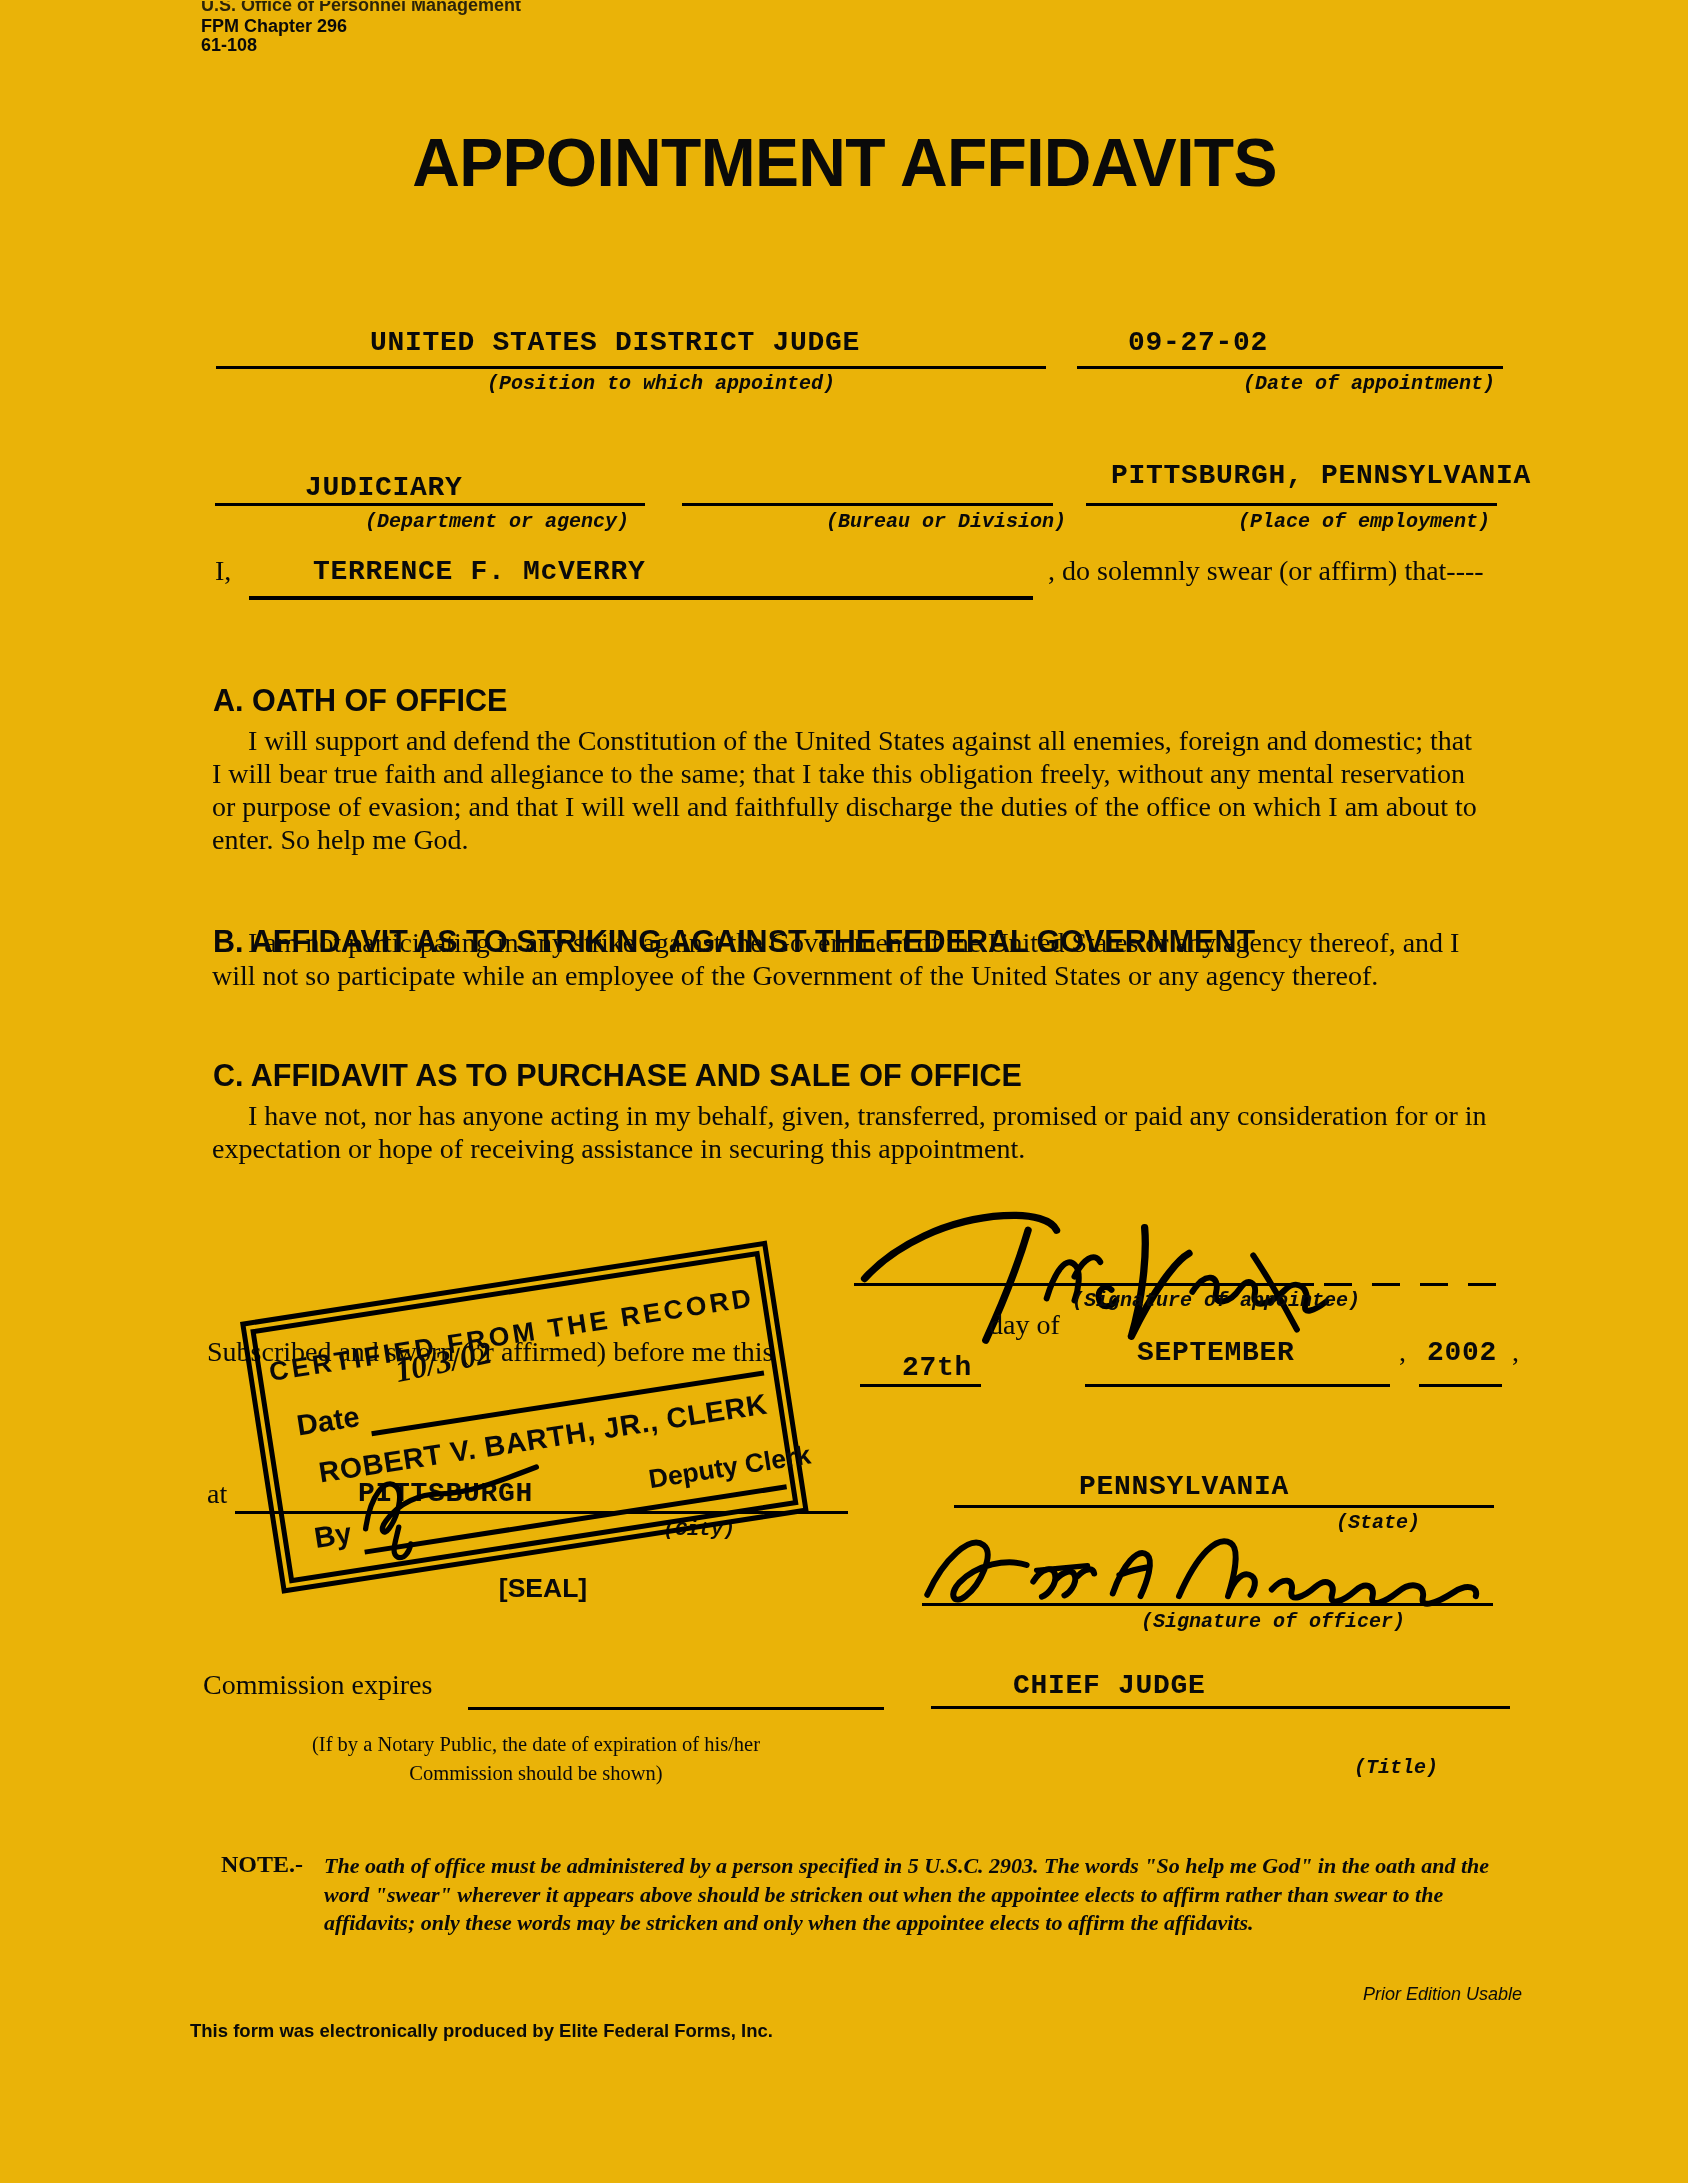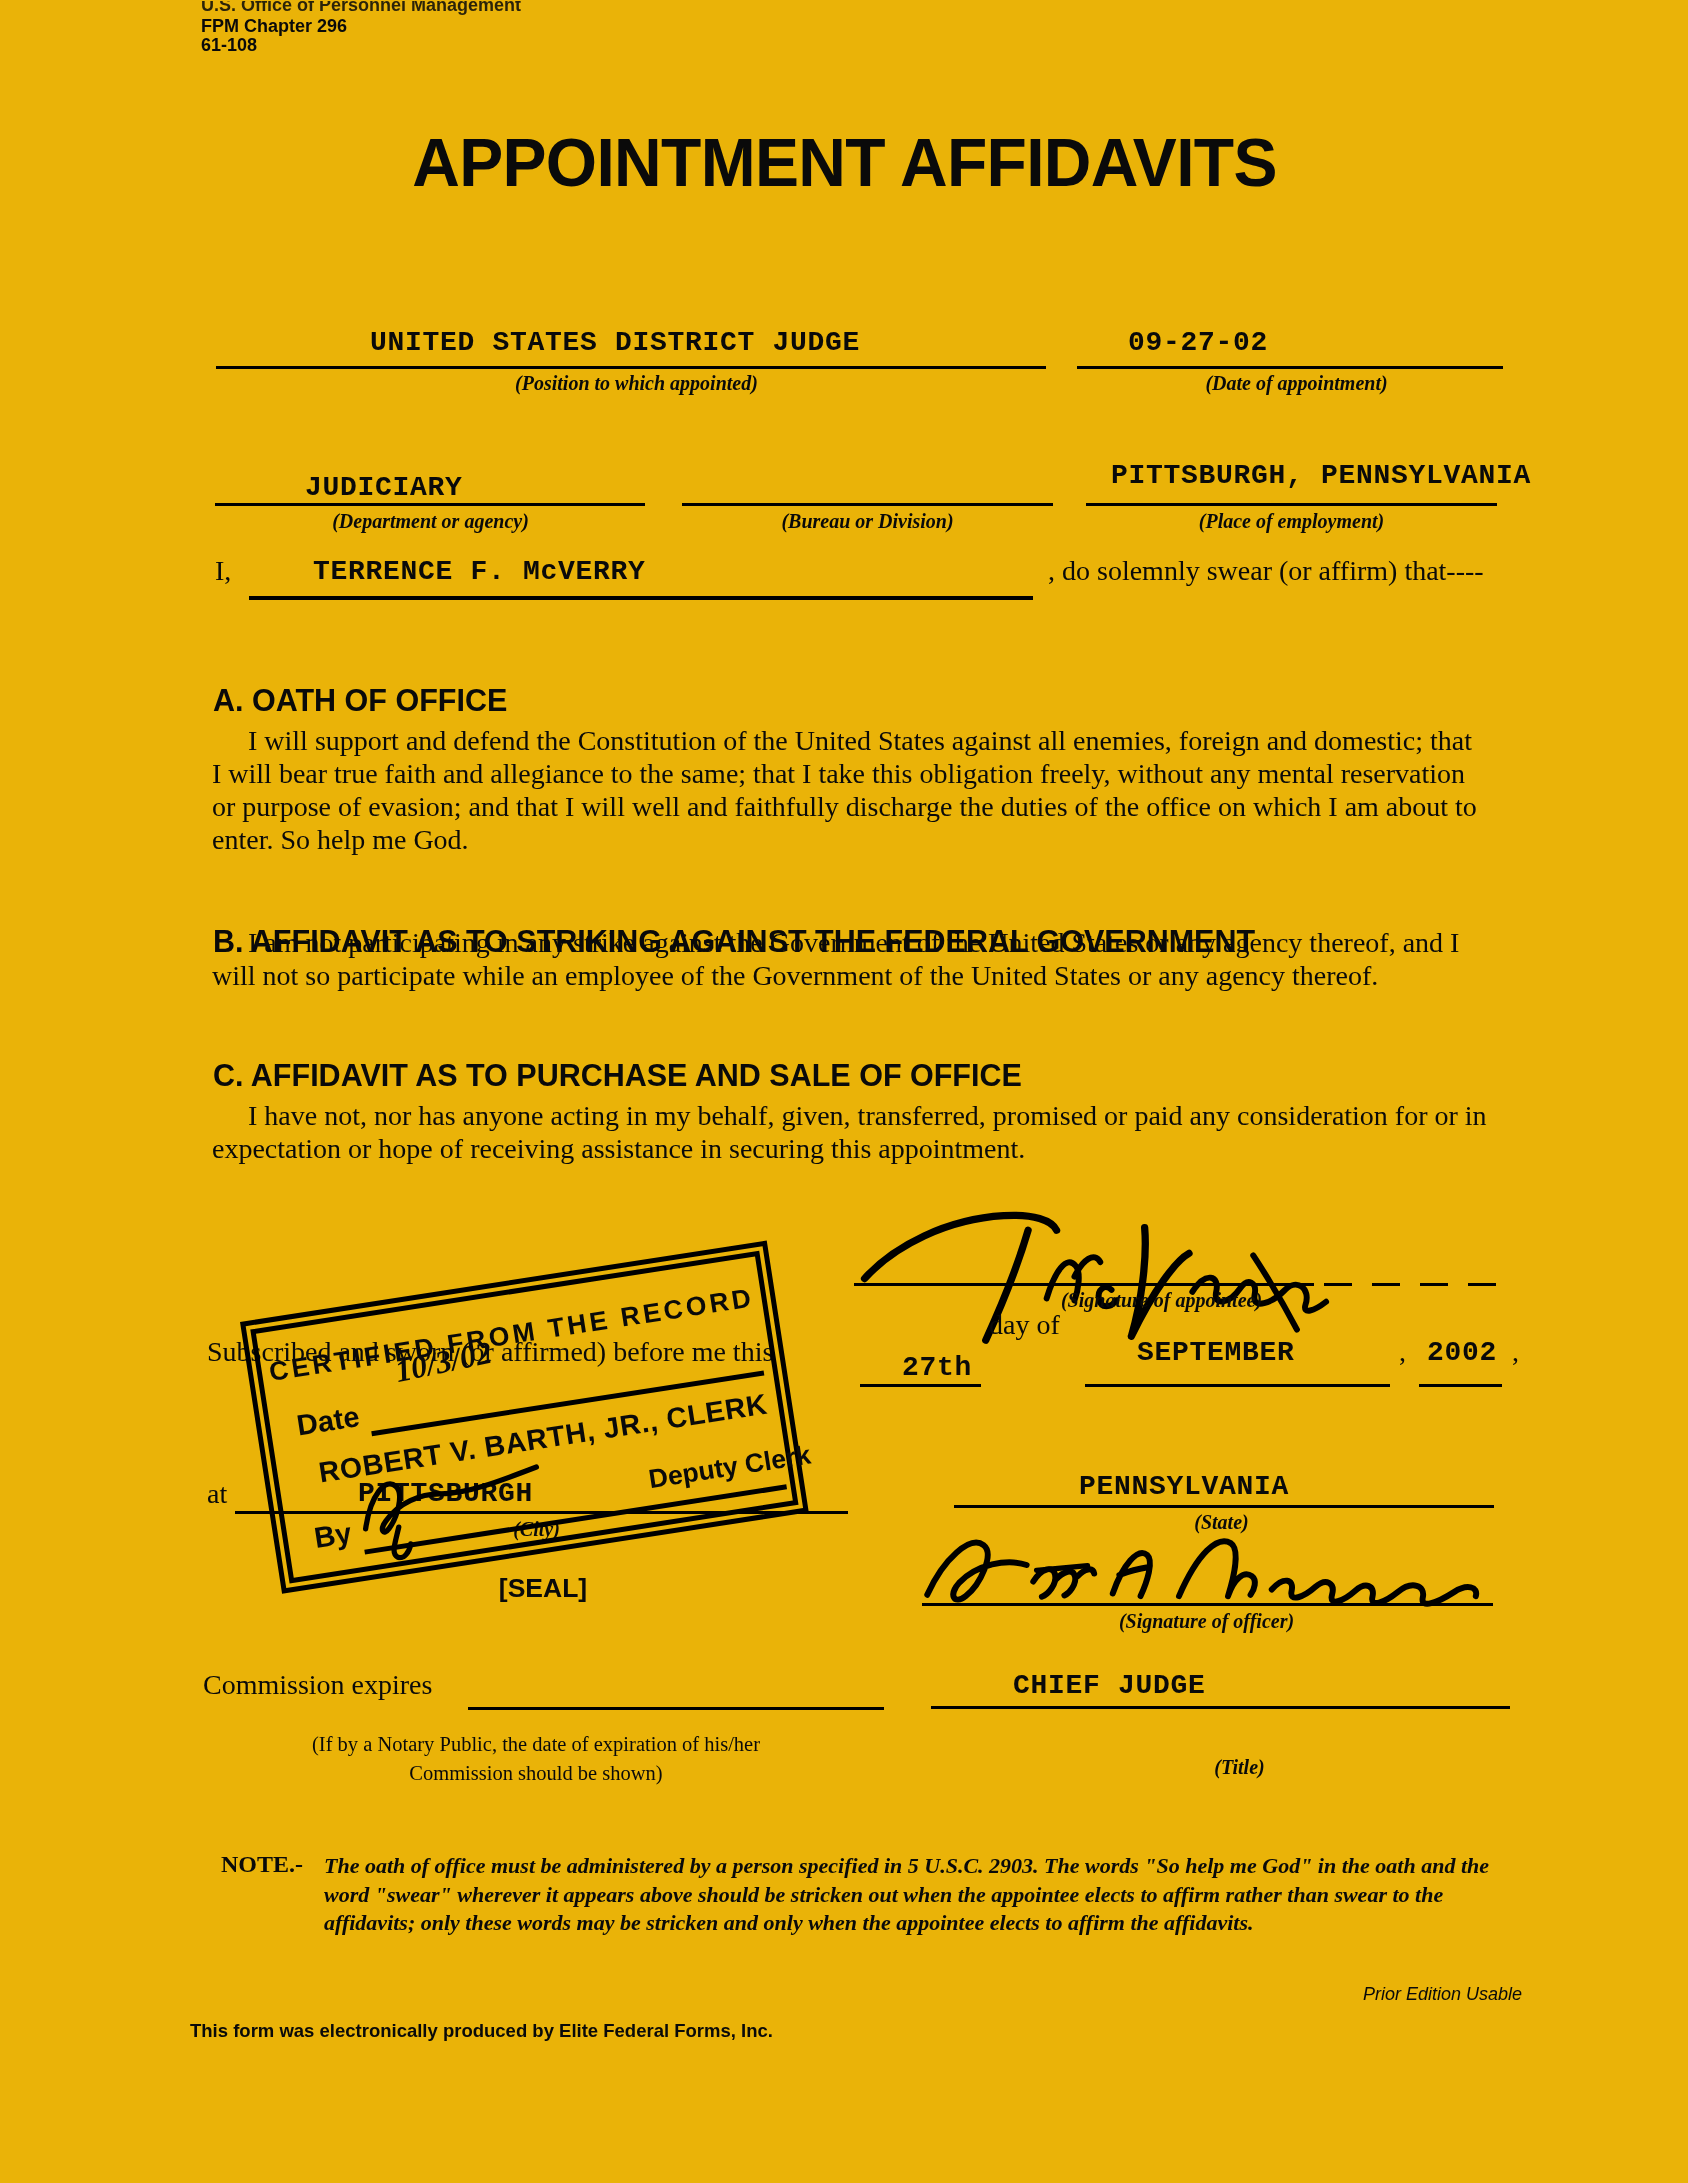--- a/index.html
+++ b/index.html
@@ -1,21 +1,21 @@
 <!DOCTYPE html>
 <html style="font-size:10.6px"><head>
 <meta charset="utf-8">
 <style>
   html,body{margin:0;padding:0;background:#e8e8e8;}
   .page{position:relative;width:1689px;height:2183px;background:#eab308;color:#0a0a0a;overflow:hidden;}
   .abs{position:absolute;}
   .typed{font-family:"Liberation Mono","DejaVu Sans Mono",monospace;font-weight:700;font-size:28px;letter-spacing:0.7px;white-space:nowrap;}
   .ser{font-family:"Liberation Serif","DejaVu Serif",serif;font-size:28px;white-space:nowrap;}
   .para{font-family:"Liberation Serif","DejaVu Serif",serif;font-size:28px;line-height:33px;text-indent:36px;white-space:normal;}
-  .lab{font-family:Liberation Serif, serif;font-style:italic;font-weight:700;font-size:20px;text-align:center;width:397px;white-space:nowrap;}
+  .lab{font-family:Liberation Mono, monospace;font-style:italic;font-weight:700;font-size:20px;text-align:right;width:397px;white-space:nowrap;}
   .hd{font-family:"Liberation Sans","DejaVu Sans",sans-serif;font-weight:700;font-size:30.5px;white-space:nowrap;}
   .hline{background:#000;height:3.3px;}
   .st{font-family:"Liberation Sans","DejaVu Sans",sans-serif;font-weight:700;white-space:nowrap;}
   .sans{font-family:"Liberation Sans","DejaVu Sans",sans-serif;white-space:nowrap;}
   svg path{fill:none;stroke:#000;stroke-linecap:round;stroke-linejoin:round;}
 </style>
 </head>
 <body>
 
 <div class="page">

